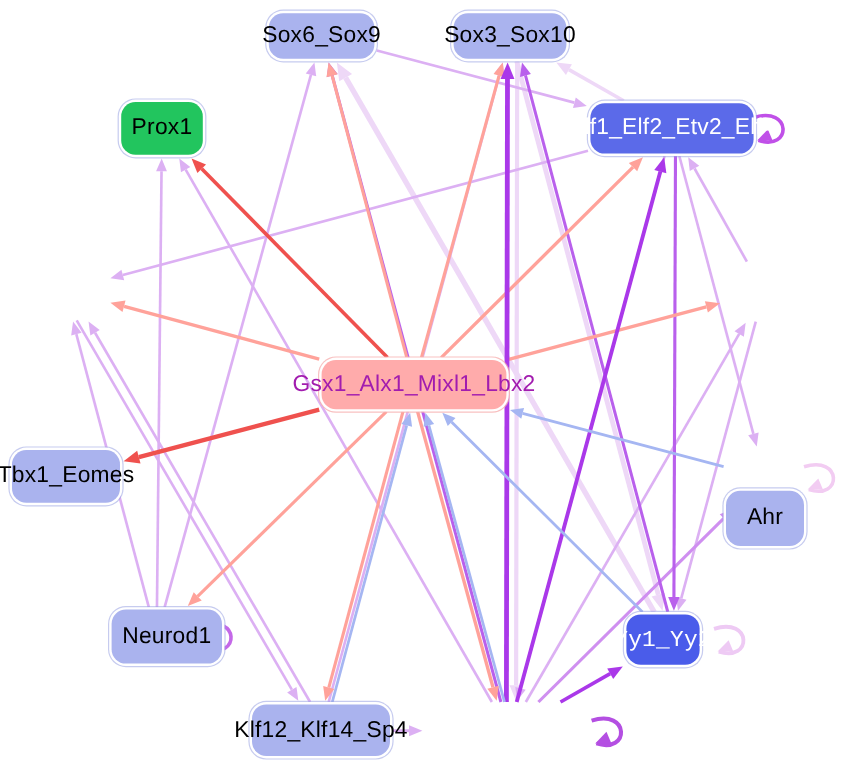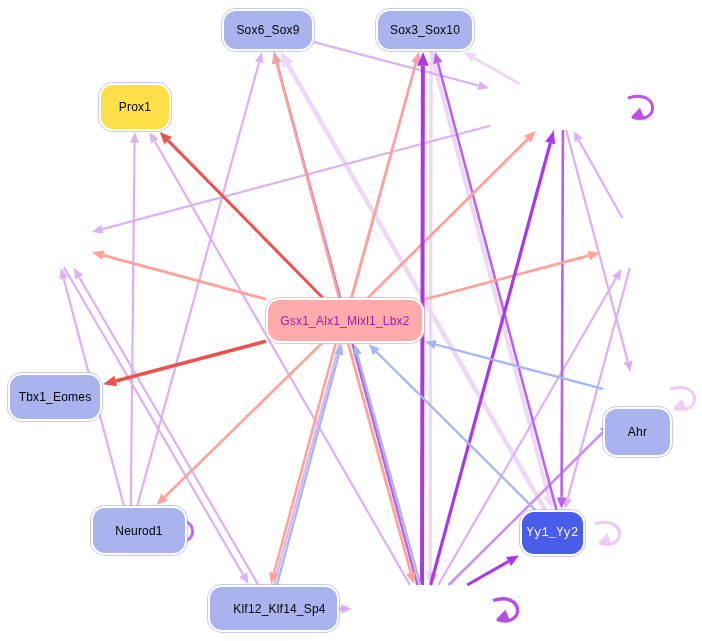--- a/index.html
+++ b/index.html
@@ -1,21 +1,21 @@
 <!DOCTYPE html>
 <html><head>
 <meta charset="utf-8">
 <style>
   html,body{margin:0;padding:0;background:#ffffff;font-family:"Liberation Sans",sans-serif;}
   #stage{position:relative;width:702px;height:641px;background:#ffffff;overflow:hidden;}
   #stage svg{position:absolute;left:0;top:0;}
   .node{
     position:absolute;
     display:flex;align-items:center;justify-content:center;
-    font-size:12px;letter-spacing:0.2px;white-space:nowrap;
+    font-size:19px;letter-spacing:0.2px;white-space:nowrap;
     border-radius:12px;
     box-shadow:0 0 0 2px #ffffff, 0 0 0 3px rgba(152,160,226,0.55);
     cursor:default;user-select:none;
   }
   .node.pink{box-shadow:0 0 0 2px #ffffff, 0 0 0 3px rgba(246,176,176,0.8);}
 </style>
 </head>
 <body>
 
 <div id="stage">
@@ -107,20 +107,21 @@
       <path d="M 168 521.5 C 200 511.5, 200 549.5, 172 540.5" fill="none" stroke="#c468e8" stroke-width="3"></path>
       <polygon points="171.0,540.5 179.9,531.3 183.8,540.5" fill="#c468e8"></polygon>
       <path d="M 595 524 C 627 514, 627 552, 599 543" fill="none" stroke="#eecaf4" stroke-width="3.2"></path>
       <polygon points="598.0,543.0 607.2,533.6 611.1,543.0" fill="#eecaf4"></polygon>
       <path d="M 493 600.5 C 525 590.5, 525 628.5, 497 619.5" fill="none" stroke="#b44fe2" stroke-width="3.4"></path>
       <polygon points="496.0,619.5 505.4,609.8 509.5,619.5" fill="#b44fe2"></polygon>
     </svg>
 
 <div class="node" style="left: 224px; top: 11px; width: 88px; height: 38px; background: rgb(170, 179, 238); color: rgb(0, 0, 0);">Sox6_Sox9</div>
     <div class="node" style="left: 378px; top: 11px; width: 94px; height: 38px; background: rgb(170, 179, 238); color: rgb(0, 0, 0);">Sox3_Sox10</div>
-    <div class="node" style="left: 101px; top: 85px; width: 68px; height: 44px; background: #fde047; color: rgb(0, 0, 0);">Prox1</div>
+    <div class="node" style="left: 101px; top: 85px; width: 68px; height: 44px; background: #22c55e; color: rgb(0, 0, 0);">Prox1</div>
+    <div class="node" style="left: 492px; top: 86px; width: 136px; height: 42px; background: rgb(91, 106, 233); color: rgb(255, 255, 255);">Elf1_Elf2_Etv2_Elf4</div>
     <div class="node pink" style="left: 268px; top: 300px; width: 154px; height: 41px; background: rgb(255, 171, 171); color: #a21caf;">Gsx1_Alx1_Mixl1_Lbx2</div>
     <div class="node" style="left: 10px; top: 375px; width: 90px; height: 44px; background: rgb(170, 179, 238); color: rgb(0, 0, 0);">Tbx1_Eomes</div>
     <div class="node" style="left: 605px; top: 375px; width: 65px; height: 46px; background: rgb(170, 179, 238); color: rgb(0, 0, 0); margin-top: 34px;">Ahr</div>
     <div class="node" style="left: 93px; top: 508px; width: 92px; height: 45px; background: rgb(170, 179, 238); color: rgb(0, 0, 0);">Neurod1</div>
     <div class="node" style="left: 522px; top: 512px; width: 61px; height: 42px; background: rgb(74, 92, 234); color: #ffffff; font-family: Liberation Mono, monospace;">Yy1_Yy2</div>
-    <div class="node" style="left: 210px; top: 587px; width: 115px; height: 43px; background: rgb(170, 179, 238); color: rgb(0, 0, 0); padding-left: 12px;">Klf12_Klf14_Sp4</div>
+    <div class="node" style="left: 210px; top: 587px; width: 115px; height: 43px; background: rgb(170, 179, 238); color: rgb(0, 0, 0);">Klf12_Klf14_Sp4</div>
   </div>
 
 </body></html>

